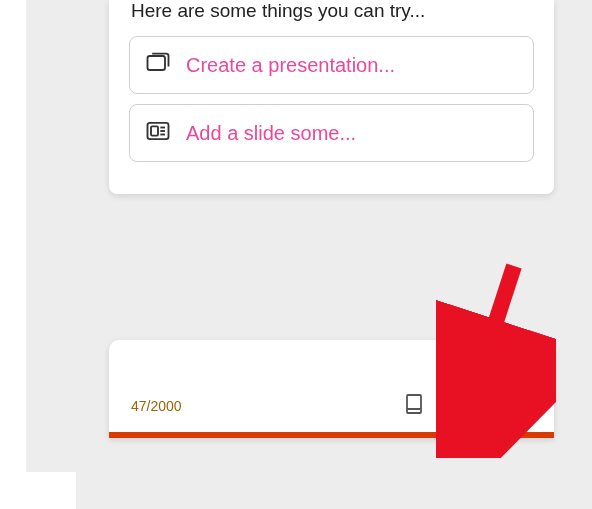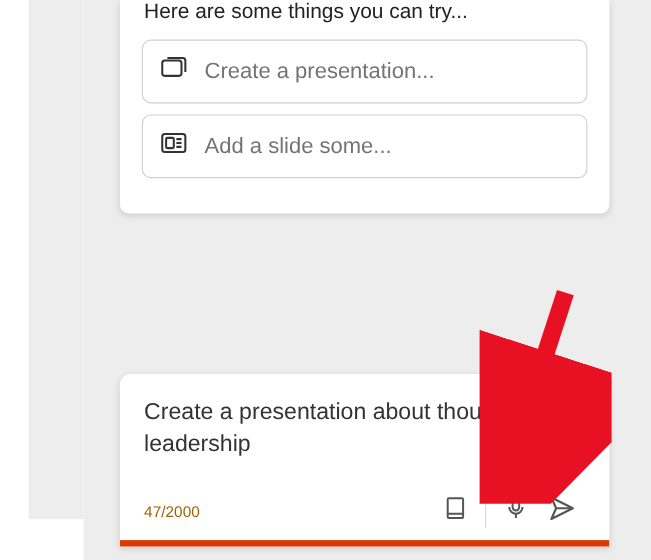--- a/index.html
+++ b/index.html
@@ -45,21 +45,21 @@
     display: flex;
     align-items: center;
     width: 100%;
     height: 58px;
     border: 1px solid #d0d0d0;
     border-radius: 8px;
     background: #fff;
     margin-top: 10px;
     padding: 0 14px;
     font-size: 20px;
-    color: #737373;
+    color: #ec4899;
     cursor: pointer;
     gap: 14px;
   }
   .suggest-btn:first-of-type { margin-top: 4px; }
   .suggest-btn svg { flex: 0 0 auto; }
   .composer-card {
     position: absolute;
     left: 33px; top: 340px;
     width: 445px;
     background: #fff;
@@ -140,21 +140,20 @@
           <line x1="14" y1="9" x2="18" y2="9"></line>
           <line x1="14" y1="12" x2="18" y2="12"></line>
           <line x1="14" y1="15" x2="18" y2="15"></line>
         </svg>
       </span>
       <span>Add a slide some...</span>
     </button>
   </div>
 
   <div class="composer-card">
-    <div class="composer-text">Create a presentation about thought leadership</div>
     <div class="composer-bar">
       <div class="counter">47/2000</div>
       <div class="icon-btn">
         <span>
           <svg width="24" height="24" viewBox="0 0 24 24" fill="none" stroke="#555" stroke-width="1.8">
             <rect x="5" y="3" width="14" height="18" rx="1"></rect>
             <line x1="5" y1="17" x2="19" y2="17"></line>
           </svg>
         </span>
       </div>

